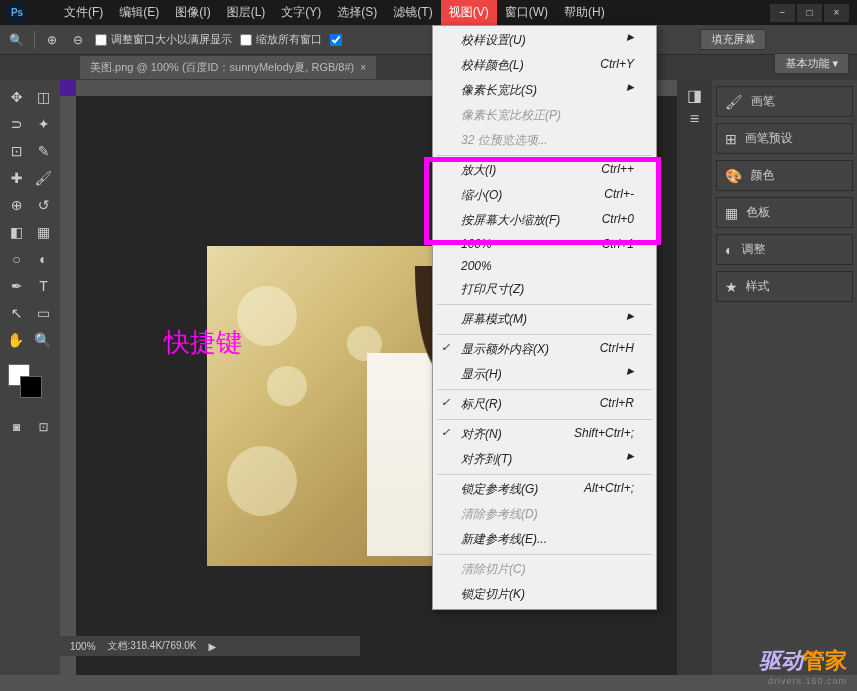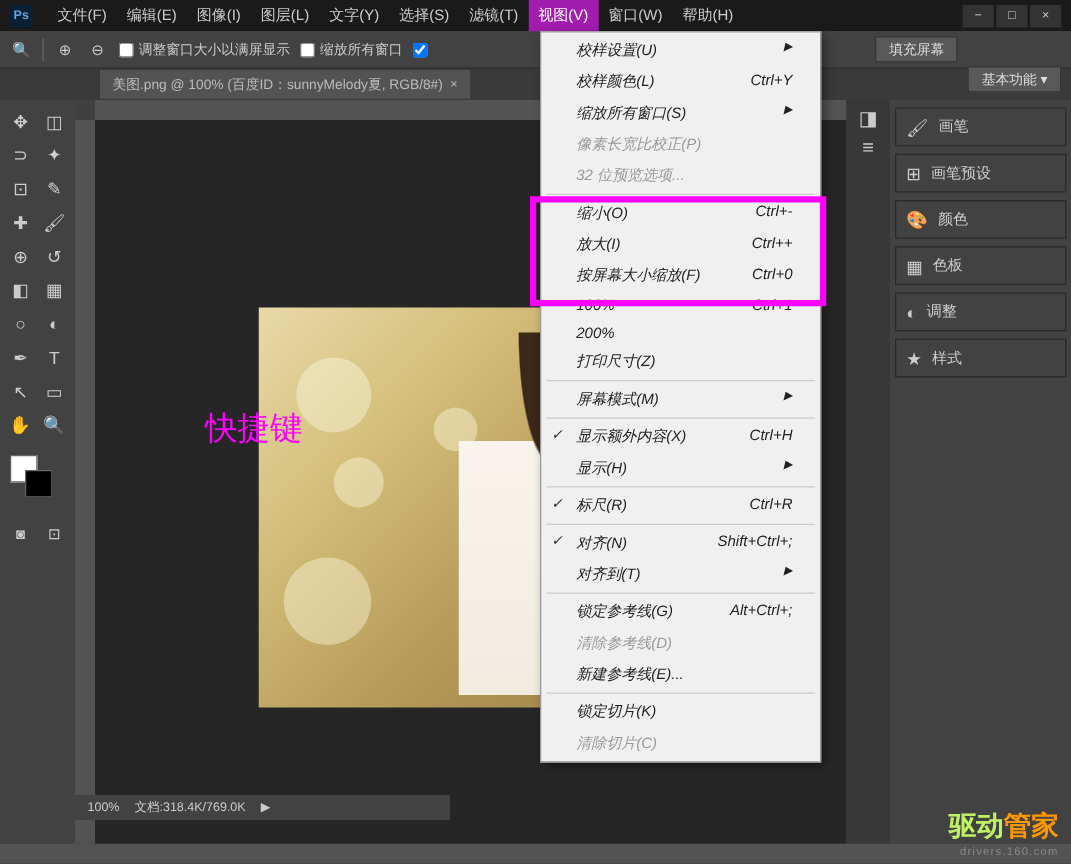--- a/index.html
+++ b/index.html
@@ -1,21 +1,21 @@
 <!DOCTYPE html>
 <html><head>
   <meta charset="utf-8">
   <style>
     * { margin: 0; padding: 0; box-sizing: border-box; font-family: "Microsoft YaHei", Arial, sans-serif; }
     body { background: #535353; color: #ccc; width: 857px; height: 691px; overflow: hidden; position: relative; }
     
     .titlebar { height: 25px; background: #1a1a1a; display: flex; align-items: center; padding: 0 8px; }
-    .ps-logo { width: 18px; height: 18px; background: #0a1e34; color: #5fa8e0; font-size: 10px; font-weight: bold; display: flex; align-items: center; justify-content: center; border-radius: 2px; margin-right: 12px; }
+    .ps-logo { width: 18px; height: 18px; background: #0a1e34; color: #5fa8e0; font-size: 10px; font-weight: bold; display: flex; align-items: center; justify-content: center; border-radius: 2px; margin-right: 30px; }
     .menubar-item { color: #ccc; font-size: 12px; padding: 4px 8px; cursor: pointer; }
-    .menubar-item.active { background: #a21caf; color: white; }
+    .menubar-item.active { background: #ef4444; color: white; }
     .window-controls { margin-left: auto; display: flex; gap: 2px; }
     .win-btn { width: 25px; height: 18px; background: #333; display: flex; align-items: center; justify-content: center; font-size: 10px; cursor: pointer; }
     
     .optionbar { height: 30px; background: #424242; display: flex; align-items: center; padding: 0 8px; gap: 8px; border-bottom: 1px solid #2a2a2a; }
     .opt-icon { width: 18px; height: 18px; display: flex; align-items: center; justify-content: center; font-size: 12px; }
     .checkbox-opt { display: flex; align-items: center; gap: 4px; font-size: 11px; color: #ccc; }
     .checkbox-opt input { width: 12px; height: 12px; }
     .dropdown-btn { background: #595959; color: #ddd; font-size: 11px; padding: 2px 10px; border: 1px solid #333; margin-left: auto; }
     .dropdown-btn2 { background: #595959; color: #ddd; font-size: 11px; padding: 2px 10px; border: 1px solid #333; margin-top: 48px; }
     
@@ -25,21 +25,21 @@
     
     .main-area { display: flex; height: 595px; }
     
     .toolbox { width: 60px; background: #424242; padding: 4px; display: flex; flex-wrap: wrap; gap: 2px; align-content: flex-start; }
     .tool { width: 25px; height: 25px; display: flex; align-items: center; justify-content: center; font-size: 14px; color: #ccc; cursor: pointer; position: relative; }
     .color-swatches { width: 50px; height: 40px; margin-top: 10px; position: relative; }
     .fg-swatch { width: 22px; height: 22px; background: white; border: 1px solid #666; position: absolute; top: 0; left: 4px; }
     .bg-swatch { width: 22px; height: 22px; background: black; border: 1px solid #666; position: absolute; top: 12px; left: 16px; }
     .qmask { width: 25px; height: 25px; margin-top: 8px; display: flex; align-items: center; justify-content: center; font-size: 12px; }
     
-    .canvas-area { flex: 1; background: #404040; position: relative; overflow: hidden; }
+    .canvas-area { flex: 1; background: #4c1d95; position: relative; overflow: hidden; }
     .ruler-h { height: 16px; background: #535353; position: absolute; top: 0; left: 16px; right: 0; display: flex; font-size: 8px; color: #999; }
     .ruler-v { width: 16px; background: #535353; position: absolute; top: 16px; left: 0; bottom: 0; }
     .canvas-viewport { position: absolute; top: 16px; left: 16px; right: 0; bottom: 0; background: #262626; display: flex; align-items: flex-start; justify-content: center; padding-top: 150px; }
     .canvas-image { width: 340px; height: 320px; background: linear-gradient(135deg, #e8d9a8 0%, #d4be7a 30%, #b89c5a 60%, #9a7d45 100%); position: relative; overflow: hidden; }
     .bokeh { position: absolute; border-radius: 50%; background: rgba(255,255,230,0.4); }
     .figure { position: absolute; right: 30px; top: 20px; width: 150px; height: 290px; background: radial-gradient(ellipse at top, #3a2818 0%, #3a2818 25%, transparent 26%), linear-gradient(to bottom, transparent 0%, transparent 30%, #f8f4ed 30%, #f0ece0 100%); }
     .flower { position: absolute; bottom: 10px; left: 240px; width: 40px; height: 40px; background: radial-gradient(circle, #d92020 30%, #8b0000 60%, transparent 70%); }
     .annotation-text { position: absolute; top: 245px; left: 104px; color: #ff00ff; font-size: 26px; font-weight: normal; z-index: 5; }
     .annotation-arrow { position: absolute; top: 230px; left: 140px; width: 270px; height: 2px; background: #ff00ff; transform: rotate(-12deg); transform-origin: left; }
     .annotation-arrow::after { content: ''; position: absolute; right: -5px; top: -4px; border-left: 10px solid #ff00ff; border-top: 5px solid transparent; border-bottom: 5px solid transparent; }
@@ -55,21 +55,21 @@
     .right-panels { width: 145px; background: #424242; padding: 6px 4px; display: flex; flex-direction: column; gap: 6px; }
     .panel-group-icons { width: 35px; background: #383838; display: flex; flex-direction: column; gap: 6px; padding: 6px 0; align-items: center; }
     .right-wrap { display: flex; }
     .rpanel { background: #424242; display: flex; align-items: center; gap: 8px; padding: 6px 8px; border: 1px solid #2a2a2a; font-size: 12px; }
     .rpanel-icon { font-size: 14px; }
     
     .statusbar { height: 20px; background: #424242; display: flex; align-items: center; padding: 0 10px; font-size: 10px; color: #ccc; gap: 12px; position: absolute; bottom: 35px; left: 60px; width: 300px; }
     
     .watermark { position: absolute; bottom: 5px; right: 10px; text-align: right; }
     .watermark-main { font-size: 22px; font-weight: bold; }
-    .wm-b { color: #bef264; }
+    .wm-b { color: #c4b5fd; font-style: italic; }
     .wm-o { color: #FF9800; margin-top: 28px; }
     .watermark-sub { font-size: 9px; color: #888; letter-spacing: 1px; }
     
     .small-icon { width: 18px; height: 18px; color: #ccc; display: flex; align-items: center; justify-content: center; }
   </style>
 </head>
 <body>
 
 <div class="titlebar">
   <div class="ps-logo">Ps</div>
@@ -201,37 +201,37 @@
 <div class="dropdown-menu">
   <div class="menu-item">
       <span>校样设置(U)</span>
       <span class="arrow">▶</span>
     </div>
   <div class="menu-item">
       <span>校样颜色(L)</span>
       <span>Ctrl+Y</span>
     </div>
   <div class="menu-item">
-      <span>缩放所有窗口(S)</span>
+      <span>像素长宽比(S)</span>
       <span class="arrow">▶</span>
     </div>
   <div class="menu-item disabled">
       <span>像素长宽比校正(P)</span>
     </div>
   <div class="menu-item disabled">
       <span>32 位预览选项...</span>
     </div>
   <div class="menu-sep"></div>
   <div class="menu-item">
+      <span>放大(I)</span>
+      <span>Ctrl++</span>
+    </div>
+  <div class="menu-item">
       <span>缩小(O)</span>
       <span>Ctrl+-</span>
-    </div>
-  <div class="menu-item">
-      <span>放大(I)</span>
-      <span>Ctrl++</span>
     </div>
   <div class="menu-item">
       <span>按屏幕大小缩放(F)</span>
       <span>Ctrl+0</span>
     </div>
   <div class="menu-item">
       <span>100%</span>
       <span>Ctrl+1</span>
     </div>
   <div class="menu-item">
@@ -276,25 +276,25 @@
       <span>锁定参考线(G)</span>
       <span>Alt+Ctrl+;</span>
     </div>
   <div class="menu-item disabled">
       <span>清除参考线(D)</span>
     </div>
   <div class="menu-item">
       <span>新建参考线(E)...</span>
     </div>
   <div class="menu-sep"></div>
-  <div class="menu-item">
-      <span>锁定切片(K)</span>
-    </div>
   <div class="menu-item disabled">
       <span>清除切片(C)</span>
+    </div>
+  <div class="menu-item">
+      <span>锁定切片(K)</span>
     </div>
 </div>
 
 <div class="highlight-box"></div>
 
 <div class="statusbar">
   <span>100%</span>
   <span>文档:318.4K/769.0K</span>
   <span>▶</span>
 </div>

